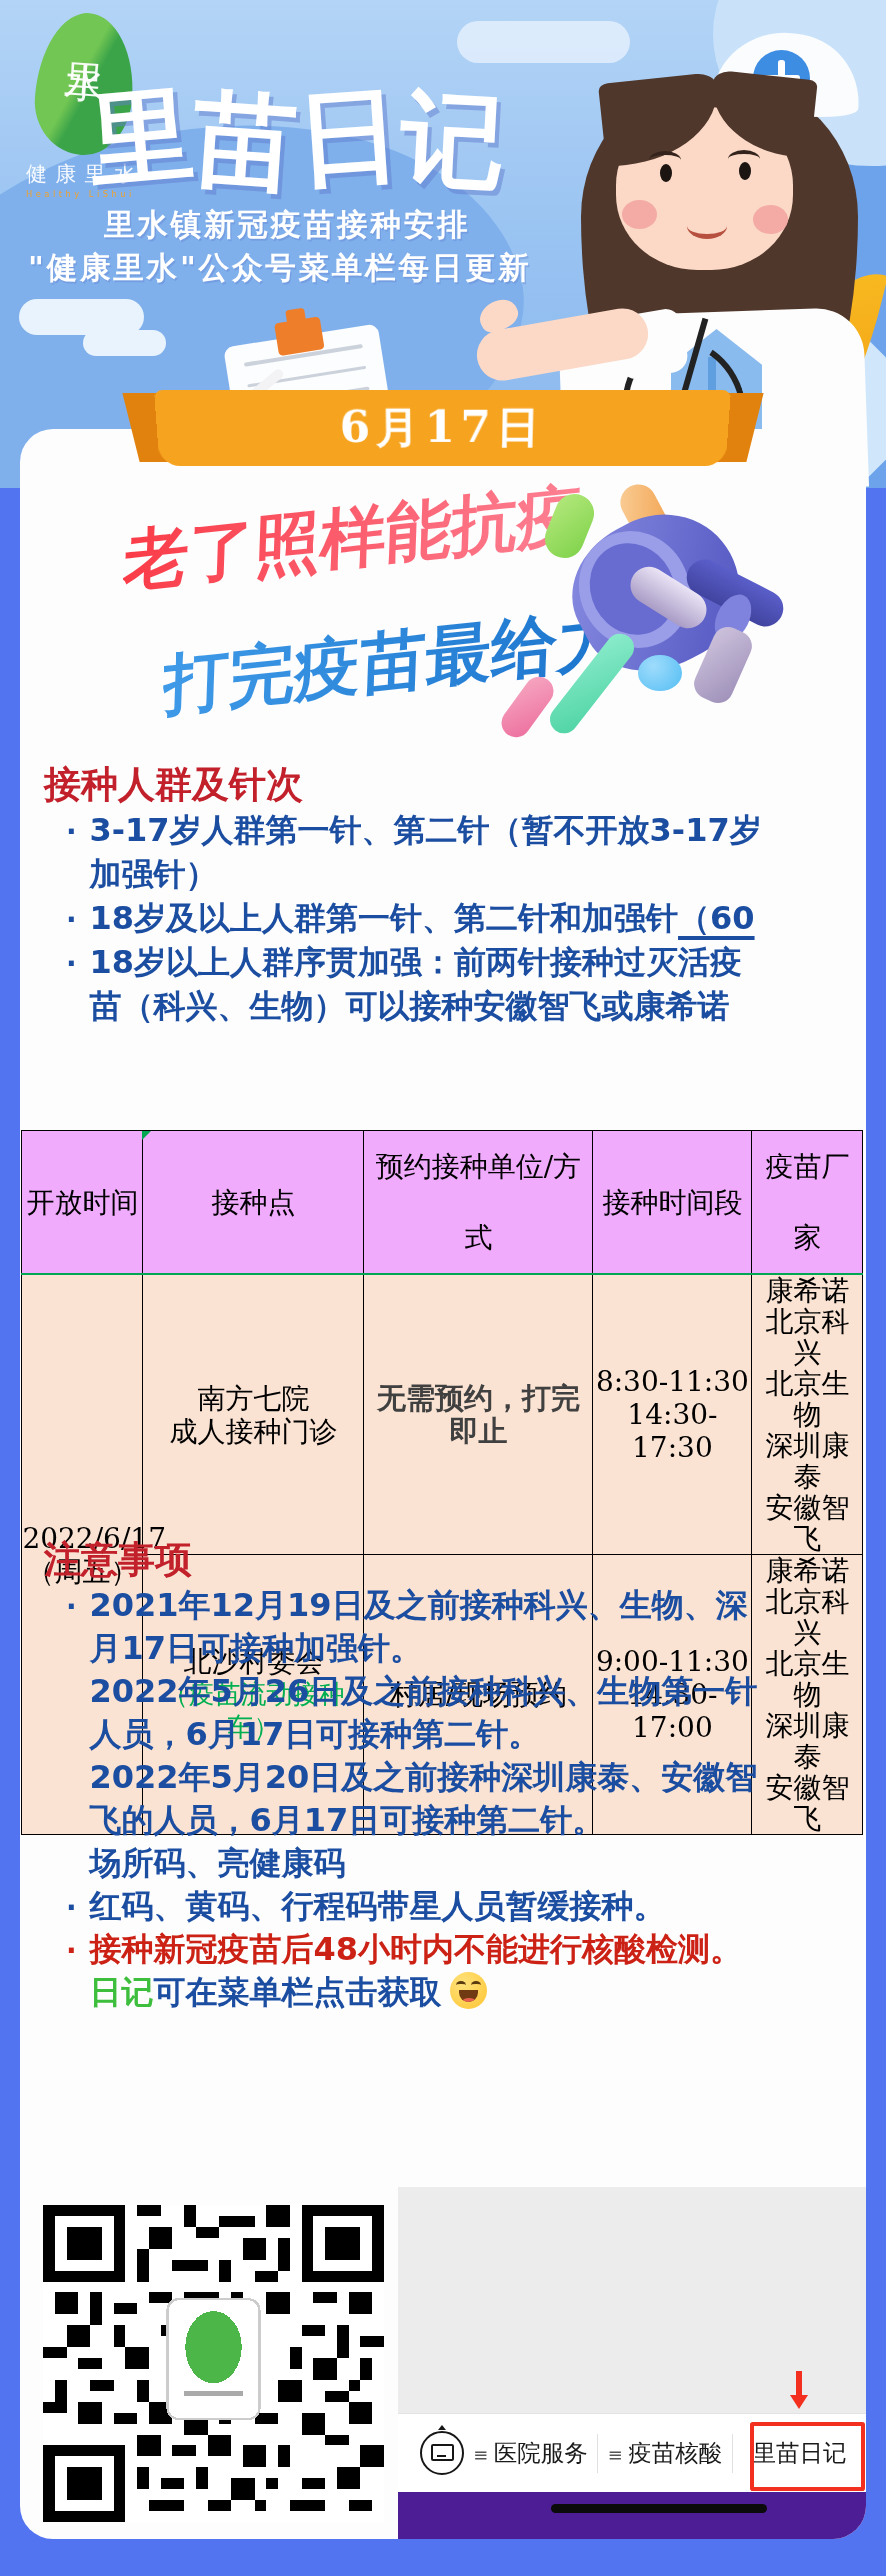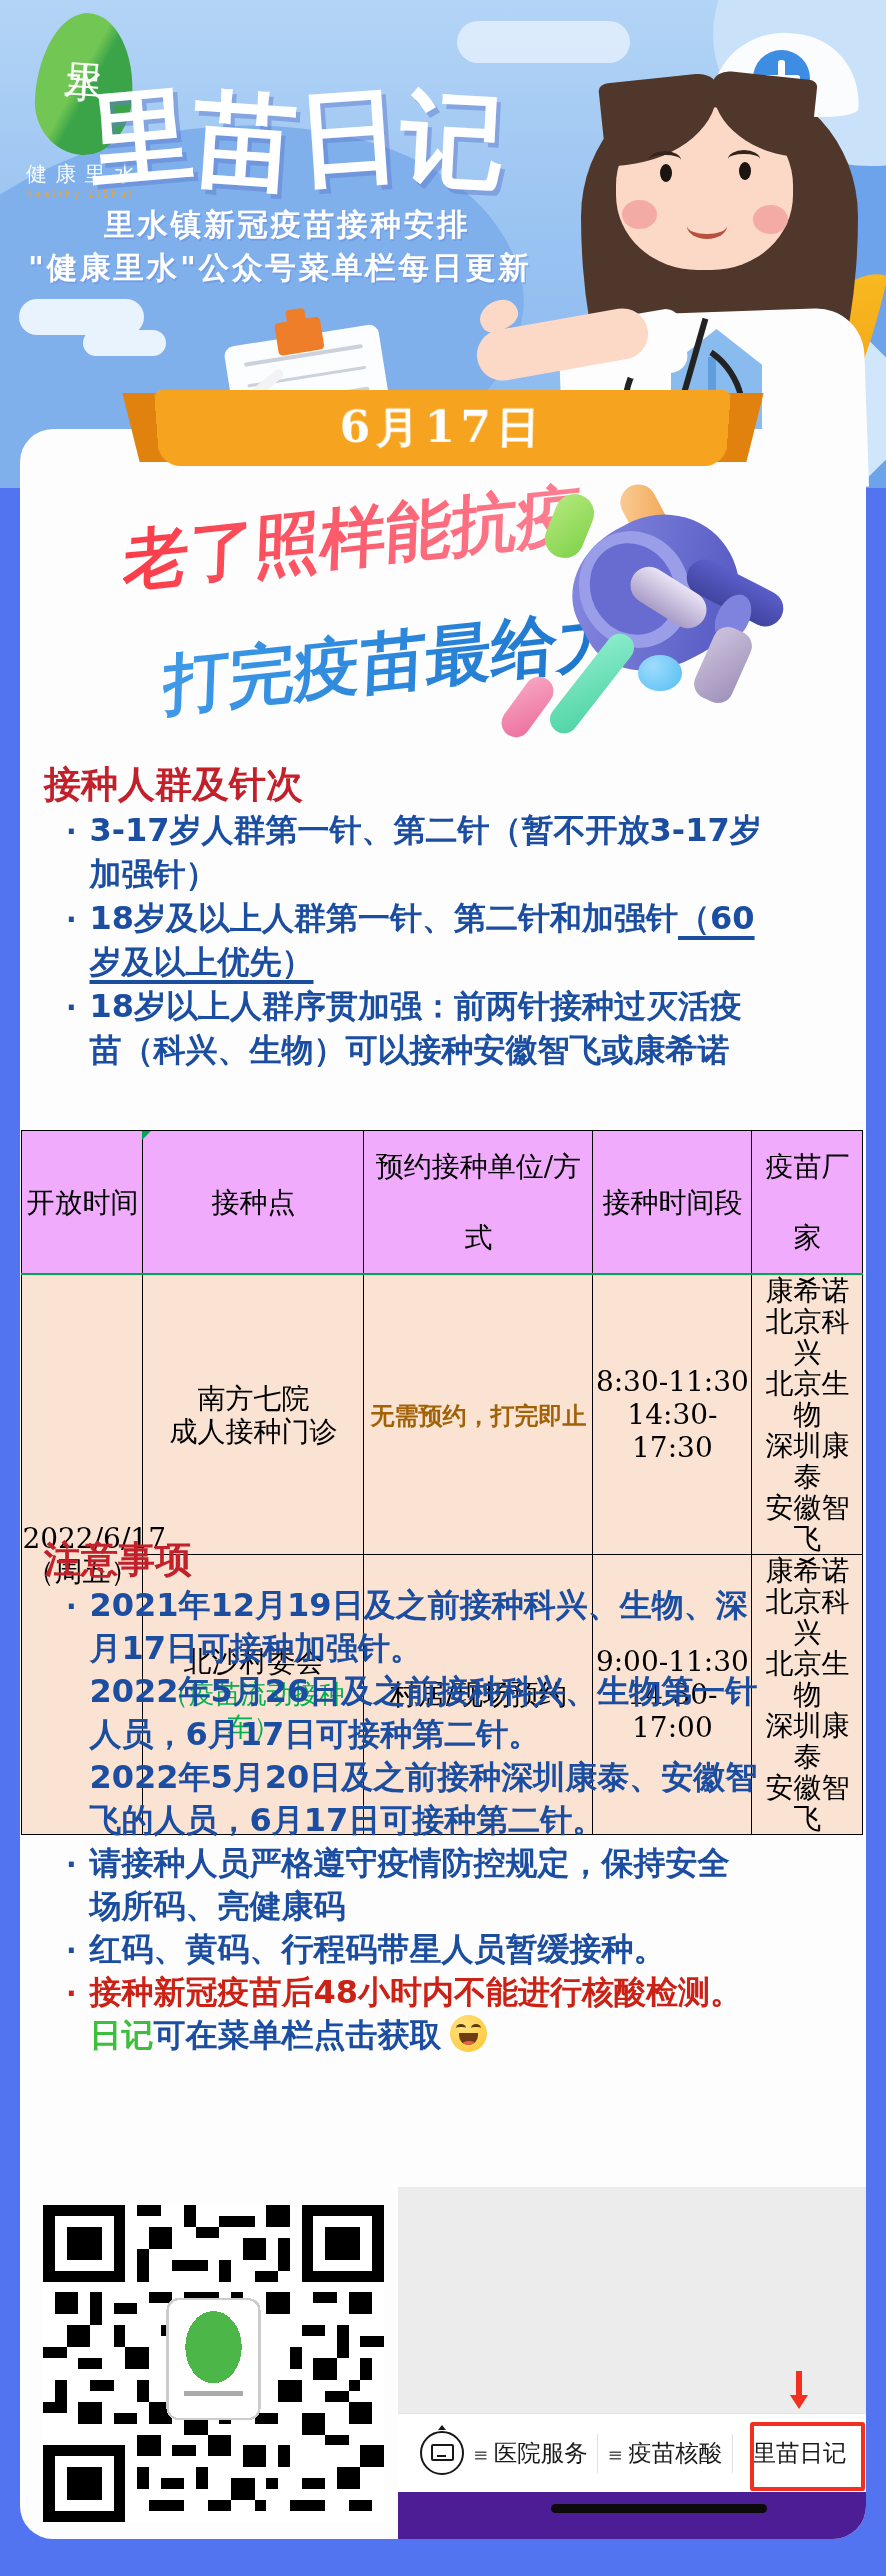--- a/index.html
+++ b/index.html
@@ -140,21 +140,21 @@
   
   #sched{position:absolute;left:1.4px;top:701px;width:842px;border-collapse:collapse;table-layout:fixed;
     font-family:"DejaVu Serif","Liberation Serif",serif;font-size:28px;color:#000;}
   #sched td{border:1.4px solid #000;text-align:center;vertical-align:middle;padding:0;}
   #sched tr.head td{height:71px;background:#f0abfc;border-bottom:2.8px solid #00a651;position:relative;}
   #sched tr.head td:nth-child(2)::before{content:"";position:absolute;left:-1.4px;top:0;
     border-left:9.7px solid #00a651;border-bottom:9.7px solid transparent;}
   #sched td{background:#fae3d3;line-height:33px;}
   #sched tr.head td{line-height:71px;}
   #sched tr.r1 td{height:158px;} #sched tr.r2 td{height:161px;}
-  .cell-red{color:#a16207;font-weight:700;font-size:24px;}
+  .cell-red{color:#404040;font-weight:700;font-size:29px;}
   .cell-grn{color:#00b050;font-size:26px;}
   .vax div{line-height:31px;}
 
   
   .emoji{display:inline-block;width:37px;height:37px;background:radial-gradient(circle at 35% 30%,#ffe27a,#fec432);
     border-radius:50%;position:relative;vertical-align:-5.5px;margin-left:8.3px;}
   .emoji::before{content:"";position:absolute;left:6.2px;top:9.7px;width:9.7px;height:5.5px;
     border-top:3.5px solid #5a3a10;border-radius:50%;}
   .emoji::after{content:"";position:absolute;right:6.2px;top:9.7px;width:9.7px;height:5.5px;
     border-top:3.5px solid #5a3a10;border-radius:50%;}
@@ -267,21 +267,20 @@
     </div>
     <div id="cap-pink" class="caps"></div>
     <div id="cap-mint" class="caps"></div>
     <div id="cap-blue" class="caps"></div>
 
     <div id="sec1-title" class="sec-title">接种人群及针次</div>
     <div id="sec1-bullets" class="bullets">
       <div class="bline"><span class="dot">·</span><span>3-17岁人群第一针、第二针（暂不开放3-17岁</span></div>
       <div class="bline ind"><span>加强针）</span></div>
       <div class="bline"><span class="dot">·</span><span>18岁及以上人群第一针、第二针和加强针</span><span class="u">（60</span></div>
-      <div class="bline ind"><span class="u">岁及以上优先）</span></div>
       <div class="bline"><span class="dot">·</span><span>18岁以上人群序贯加强：前两针接种过灭活疫</span></div>
       <div class="bline ind"><span>苗（科兴、生物）可以接种安徽智飞或康希诺</span></div>
     </div>
 
     <table id="sched">
       <colgroup>
           <col style="width:121px">
           <col style="width:221px">
           <col style="width:229px">
           <col style="width:159px">
@@ -339,21 +338,20 @@
       </table>
 
     <div id="sec2-title" class="sec-title">注意事项</div>
     <div id="sec2-bullets" class="bullets">
       <div class="bline"><span class="dot">·</span><span>2021年12月19日及之前接种科兴、生物、深</span></div>
       <div class="bline ind"><span>月17日可接种加强针。</span></div>
       <div class="bline ind"><span>2022年5月26日及之前接种科兴、生物第一针</span></div>
       <div class="bline ind"><span>人员，6月17日可接种第二针。</span></div>
       <div class="bline ind"><span>2022年5月20日及之前接种深圳康泰、安徽智</span></div>
       <div class="bline ind"><span>飞的人员，6月17日可接种第二针。</span></div>
-      <div class="bline"><span class="dot">·</span><span>请接种人员严格遵守疫情防控规定，保持安全</span></div>
       <div class="bline ind"><span>场所码、亮健康码</span></div>
       <div class="bline"><span class="dot">·</span><span>红码、黄码、行程码带星人员暂缓接种。</span></div>
       <div class="bline red"><span class="dot">·</span><span>接种新冠疫苗后48小时内不能进行核酸检测。</span></div>
       <div class="bline ind"><span class="grn">日记</span><span>可在菜单栏点击获取</span><span class="emoji"><span class="mouth"></span></span></div>
     </div>
 
     <div id="qr">
       <svg width="341" height="317" viewBox="0 0 29 29" preserveAspectRatio="none" shape-rendering="crispEdges">
         <rect x="0" y="0" width="29" height="29" fill="#ffffff"></rect>
         <g fill="#000000">

